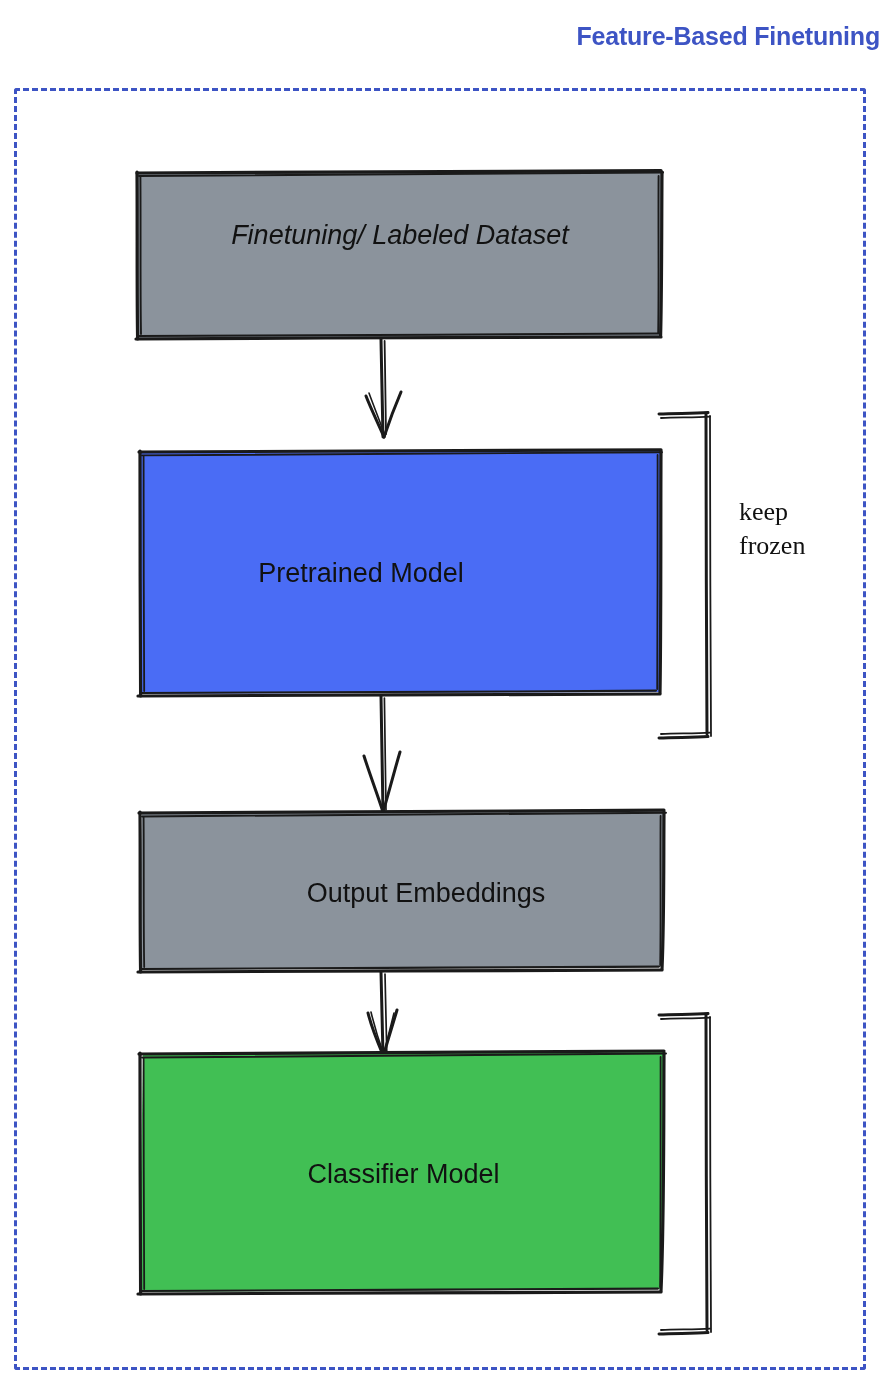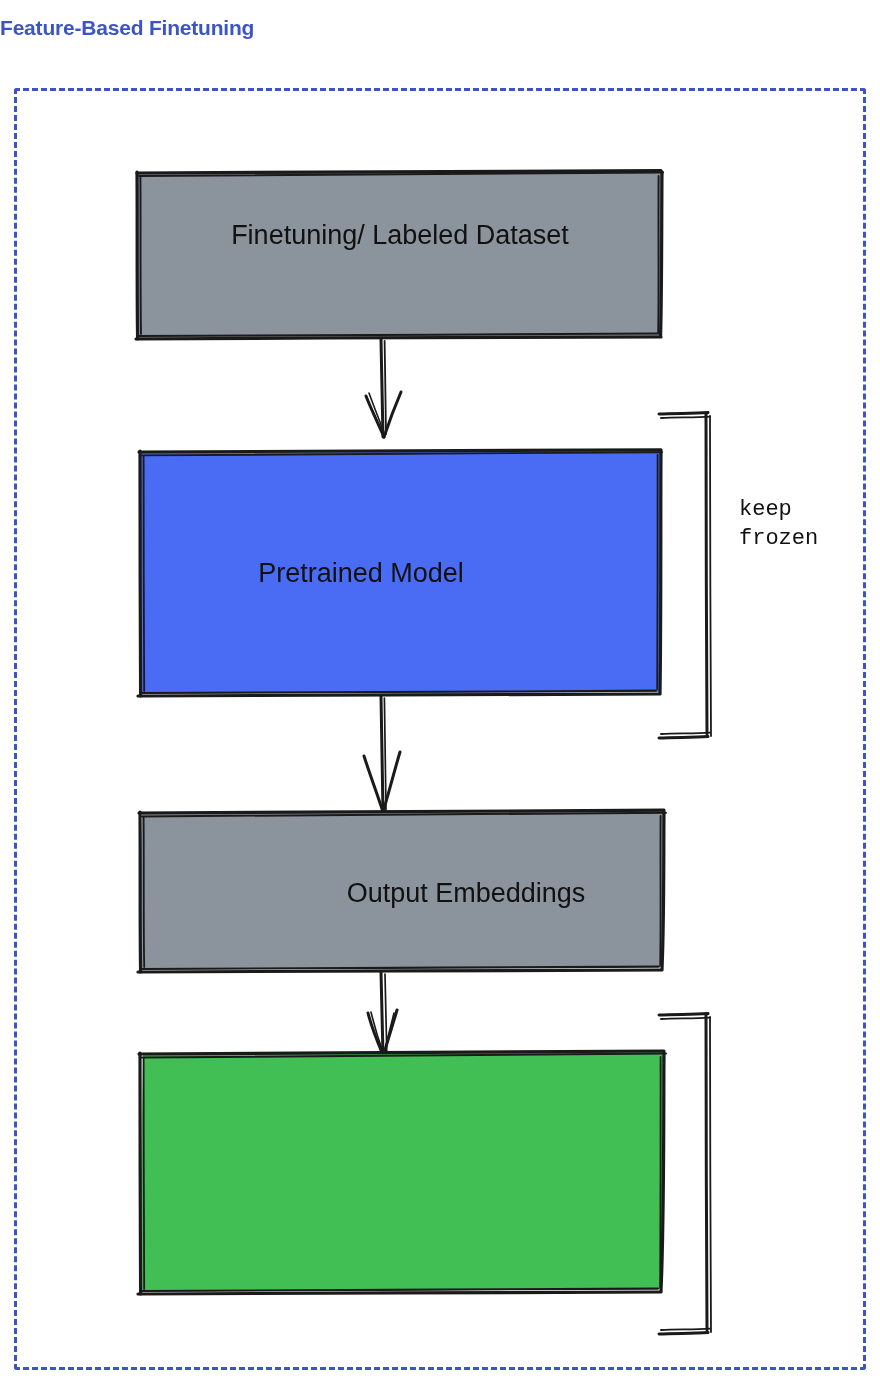--- a/index.html
+++ b/index.html
@@ -15,25 +15,25 @@
     position: relative;
     width: 880px;
     height: 1393px;
     background: #ffffff;
     overflow: hidden;
   }
   
   #diagram-title {
     position: absolute;
     left: 0;
-    top: 16px;
+    top: 22px;
     width: 880px;
-    text-align: left;
+    text-align: right;
     font-family: "Liberation Sans", sans-serif;
-    font-size: 21px;
+    font-size: 25px;
     font-weight: 700;
     letter-spacing: -0.2px;
     color: #3d54c4;
     white-space: nowrap;
   }
   
   #dashed-container {
     position: absolute;
     left: 14px;
     top: 88px;
@@ -59,22 +59,22 @@
     font-family: "Liberation Sans", sans-serif;
     font-size: 27px;
     font-weight: 400;
     color: #111111;
     white-space: nowrap;
     text-align: center;
   }
   
   .bracket-label {
     position: absolute;
-    font-family: Liberation Mono, monospace;
-    font-size: 22px;
+    font-family: Liberation Serif, serif;
+    font-size: 26px;
     font-weight: 400;
     line-height: 1.32;
     color: #111111;
     text-align: left;
     white-space: pre-line;
   }
   .hit {
     position: absolute;
     background: transparent;
   }
@@ -177,26 +177,27 @@
         <path d="M661,1019 C677,1018.2 694,1018.6 710,1017.6" stroke-width="1.9"></path>
         <path d="M706,1015 C706.5,1090 706,1250 707,1330" stroke-width="3"></path>
         <path d="M710,1017 C710.5,1092 710,1252 711,1332" stroke-width="1.8"></path>
         <path d="M659,1334 C675,1333.2 692,1333.6 708,1332.6" stroke-width="3"></path>
         <path d="M661,1330 C677,1329.2 694,1329.6 710,1328.6" stroke-width="1.9"></path>
       </g>
 
     </g>
   </svg>
 
-  <div class="node-label" style="left:138px; top:220px; width:524px;">Finetuning/ Labeled Dataset</div>
+  <div class="node-label" style="left:138px; top:220px; width:524px;font-style:italic;">Finetuning/ Labeled Dataset</div>
 
   <div class="node-label" style="left:141px; top:558px; width:440px;">Pretrained Model</div>
 
-  <div class="node-label" style="left:142px; top:878px; width:568px;padding-left:40px;">Output Embeddings</div>
-
+  <div class="node-label" style="left:142px; top:878px; width:568px;">Output Embeddings</div>
+
+  <div class="node-label" style="left:143px; top:1159px; width:521px;">Classifier Model</div>
 
   <div class="bracket-label" style="left:739px; top:495px;">keep
 frozen</div>
 
 
   <div class="hit" style="left:137px; top:171px; width:527px; height:168px;"></div>
   <div class="hit" style="left:139px; top:450px; width:524px; height:246px;"></div>
   <div class="hit" style="left:139px; top:810px; width:527px; height:162px;"></div>
   <div class="hit" style="left:139px; top:1051px; width:527px; height:243px;"></div>
 

